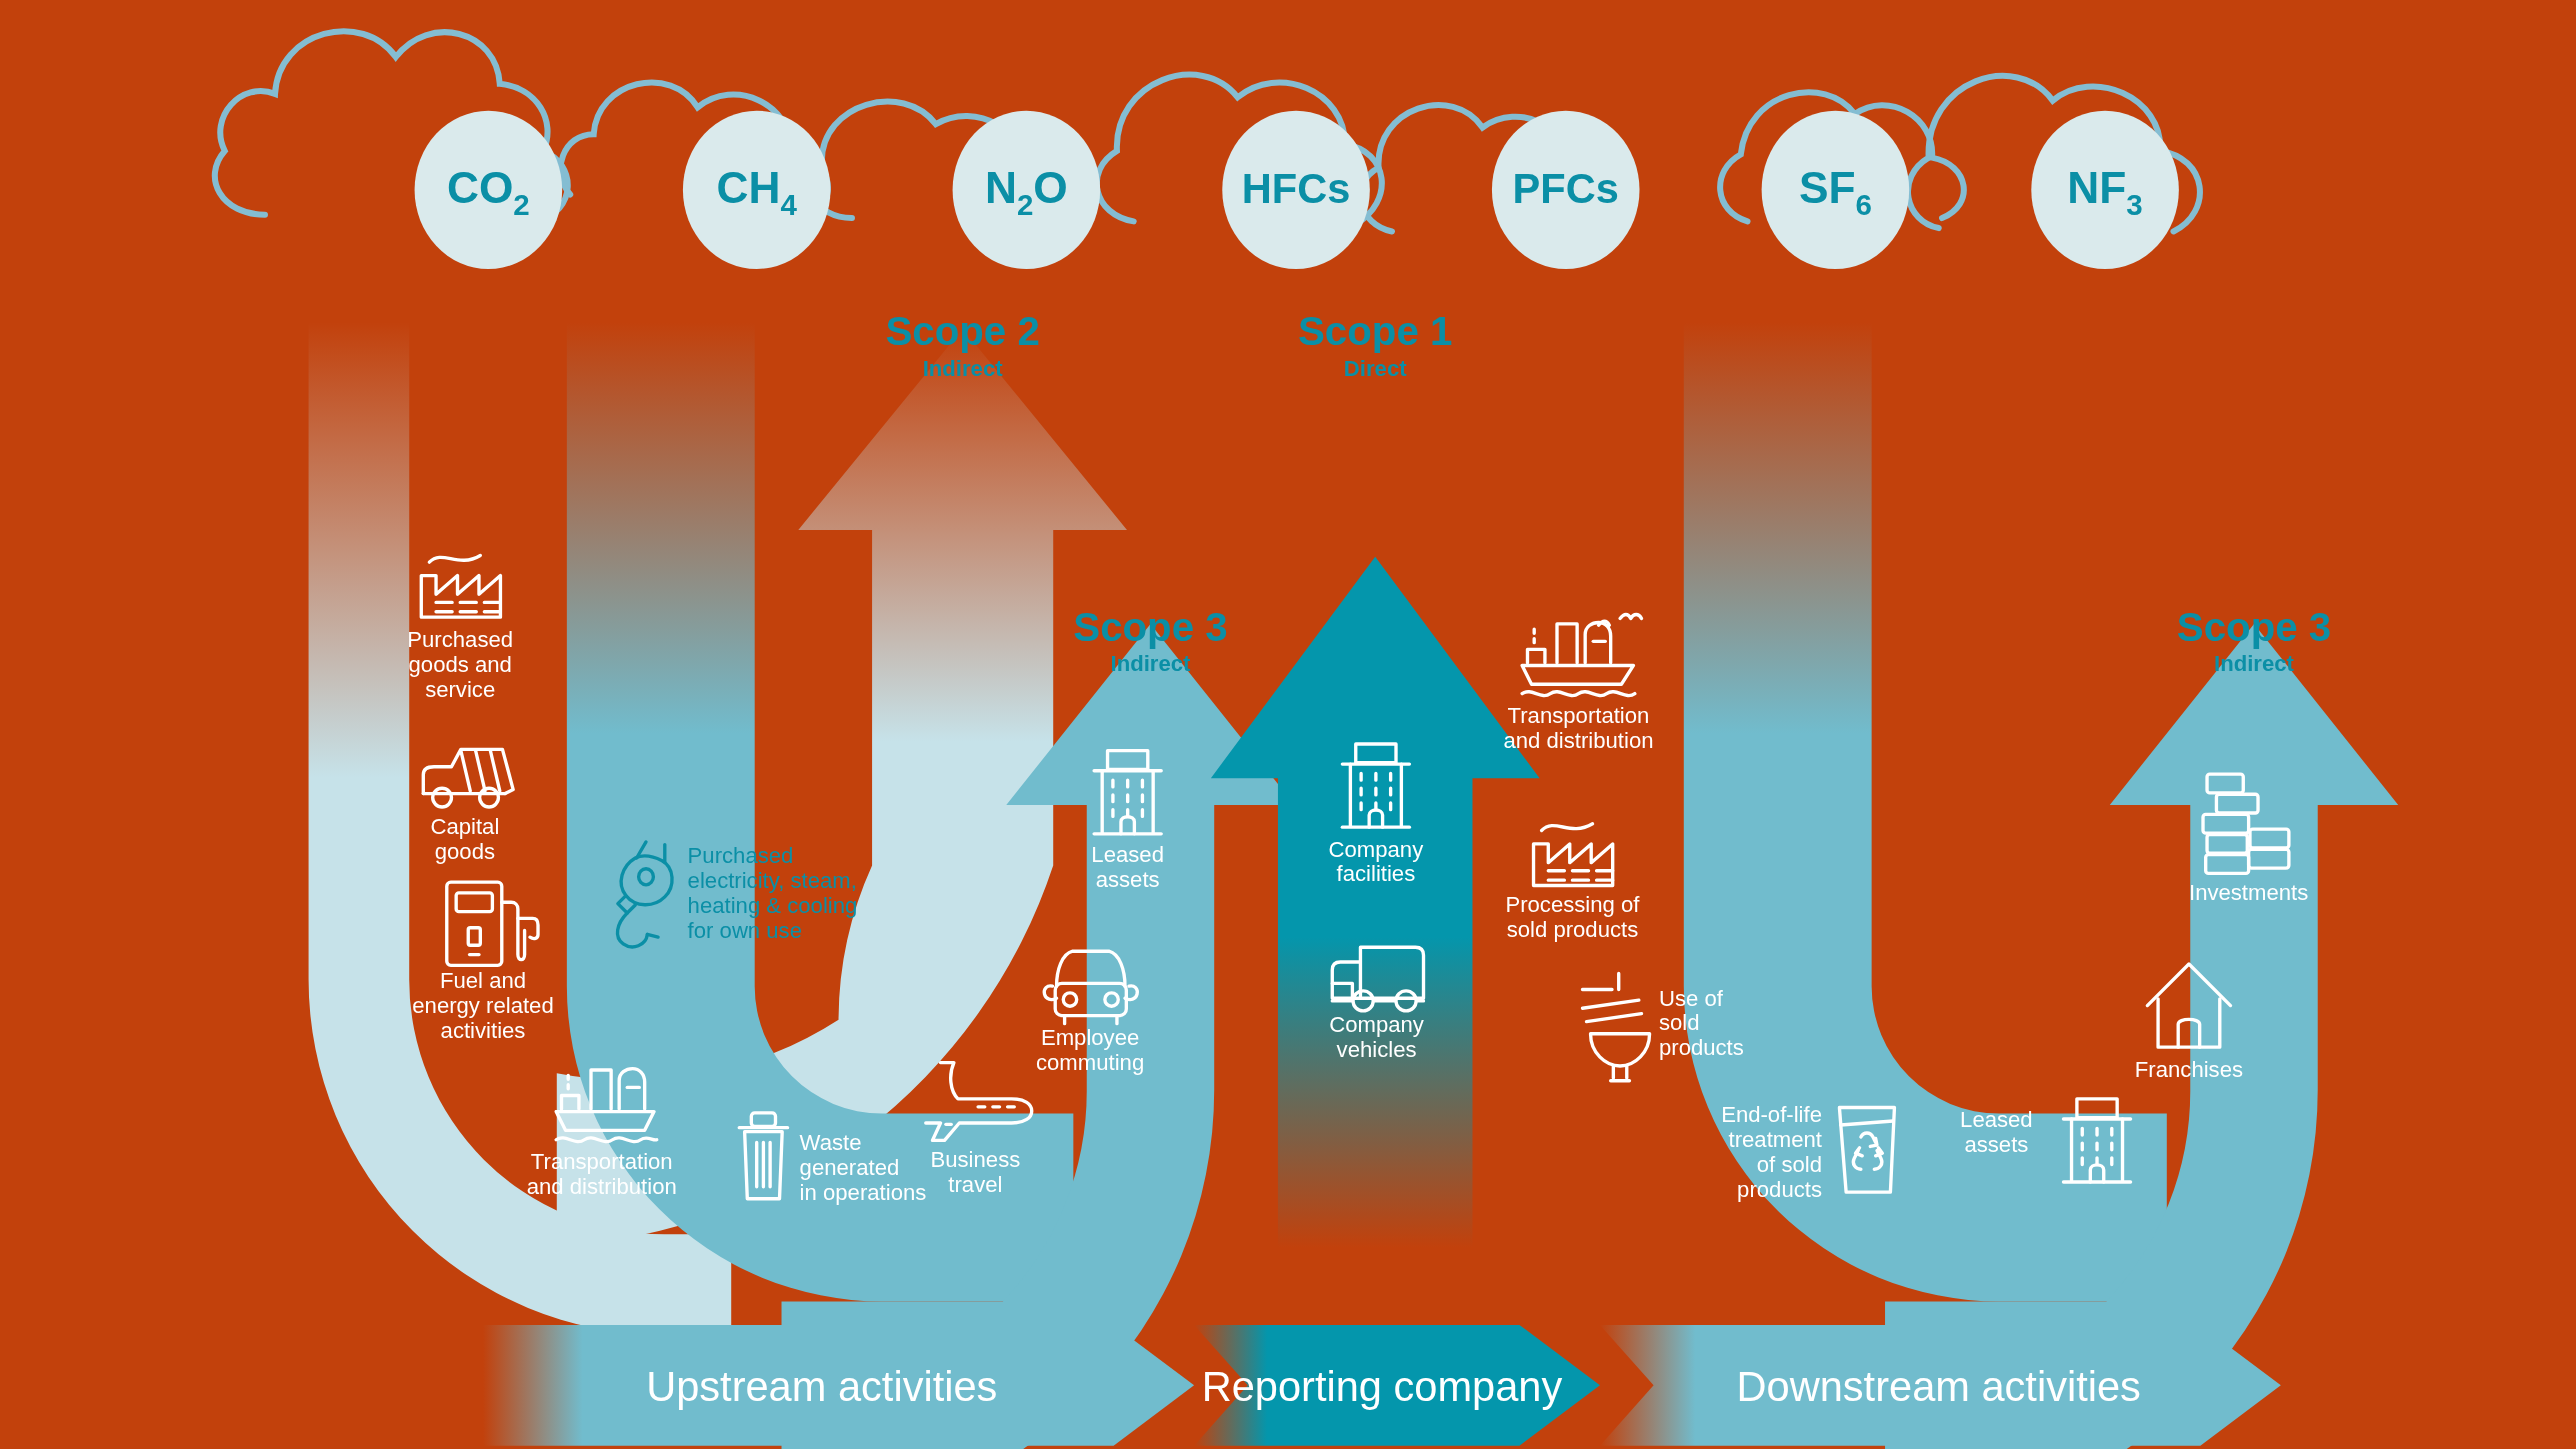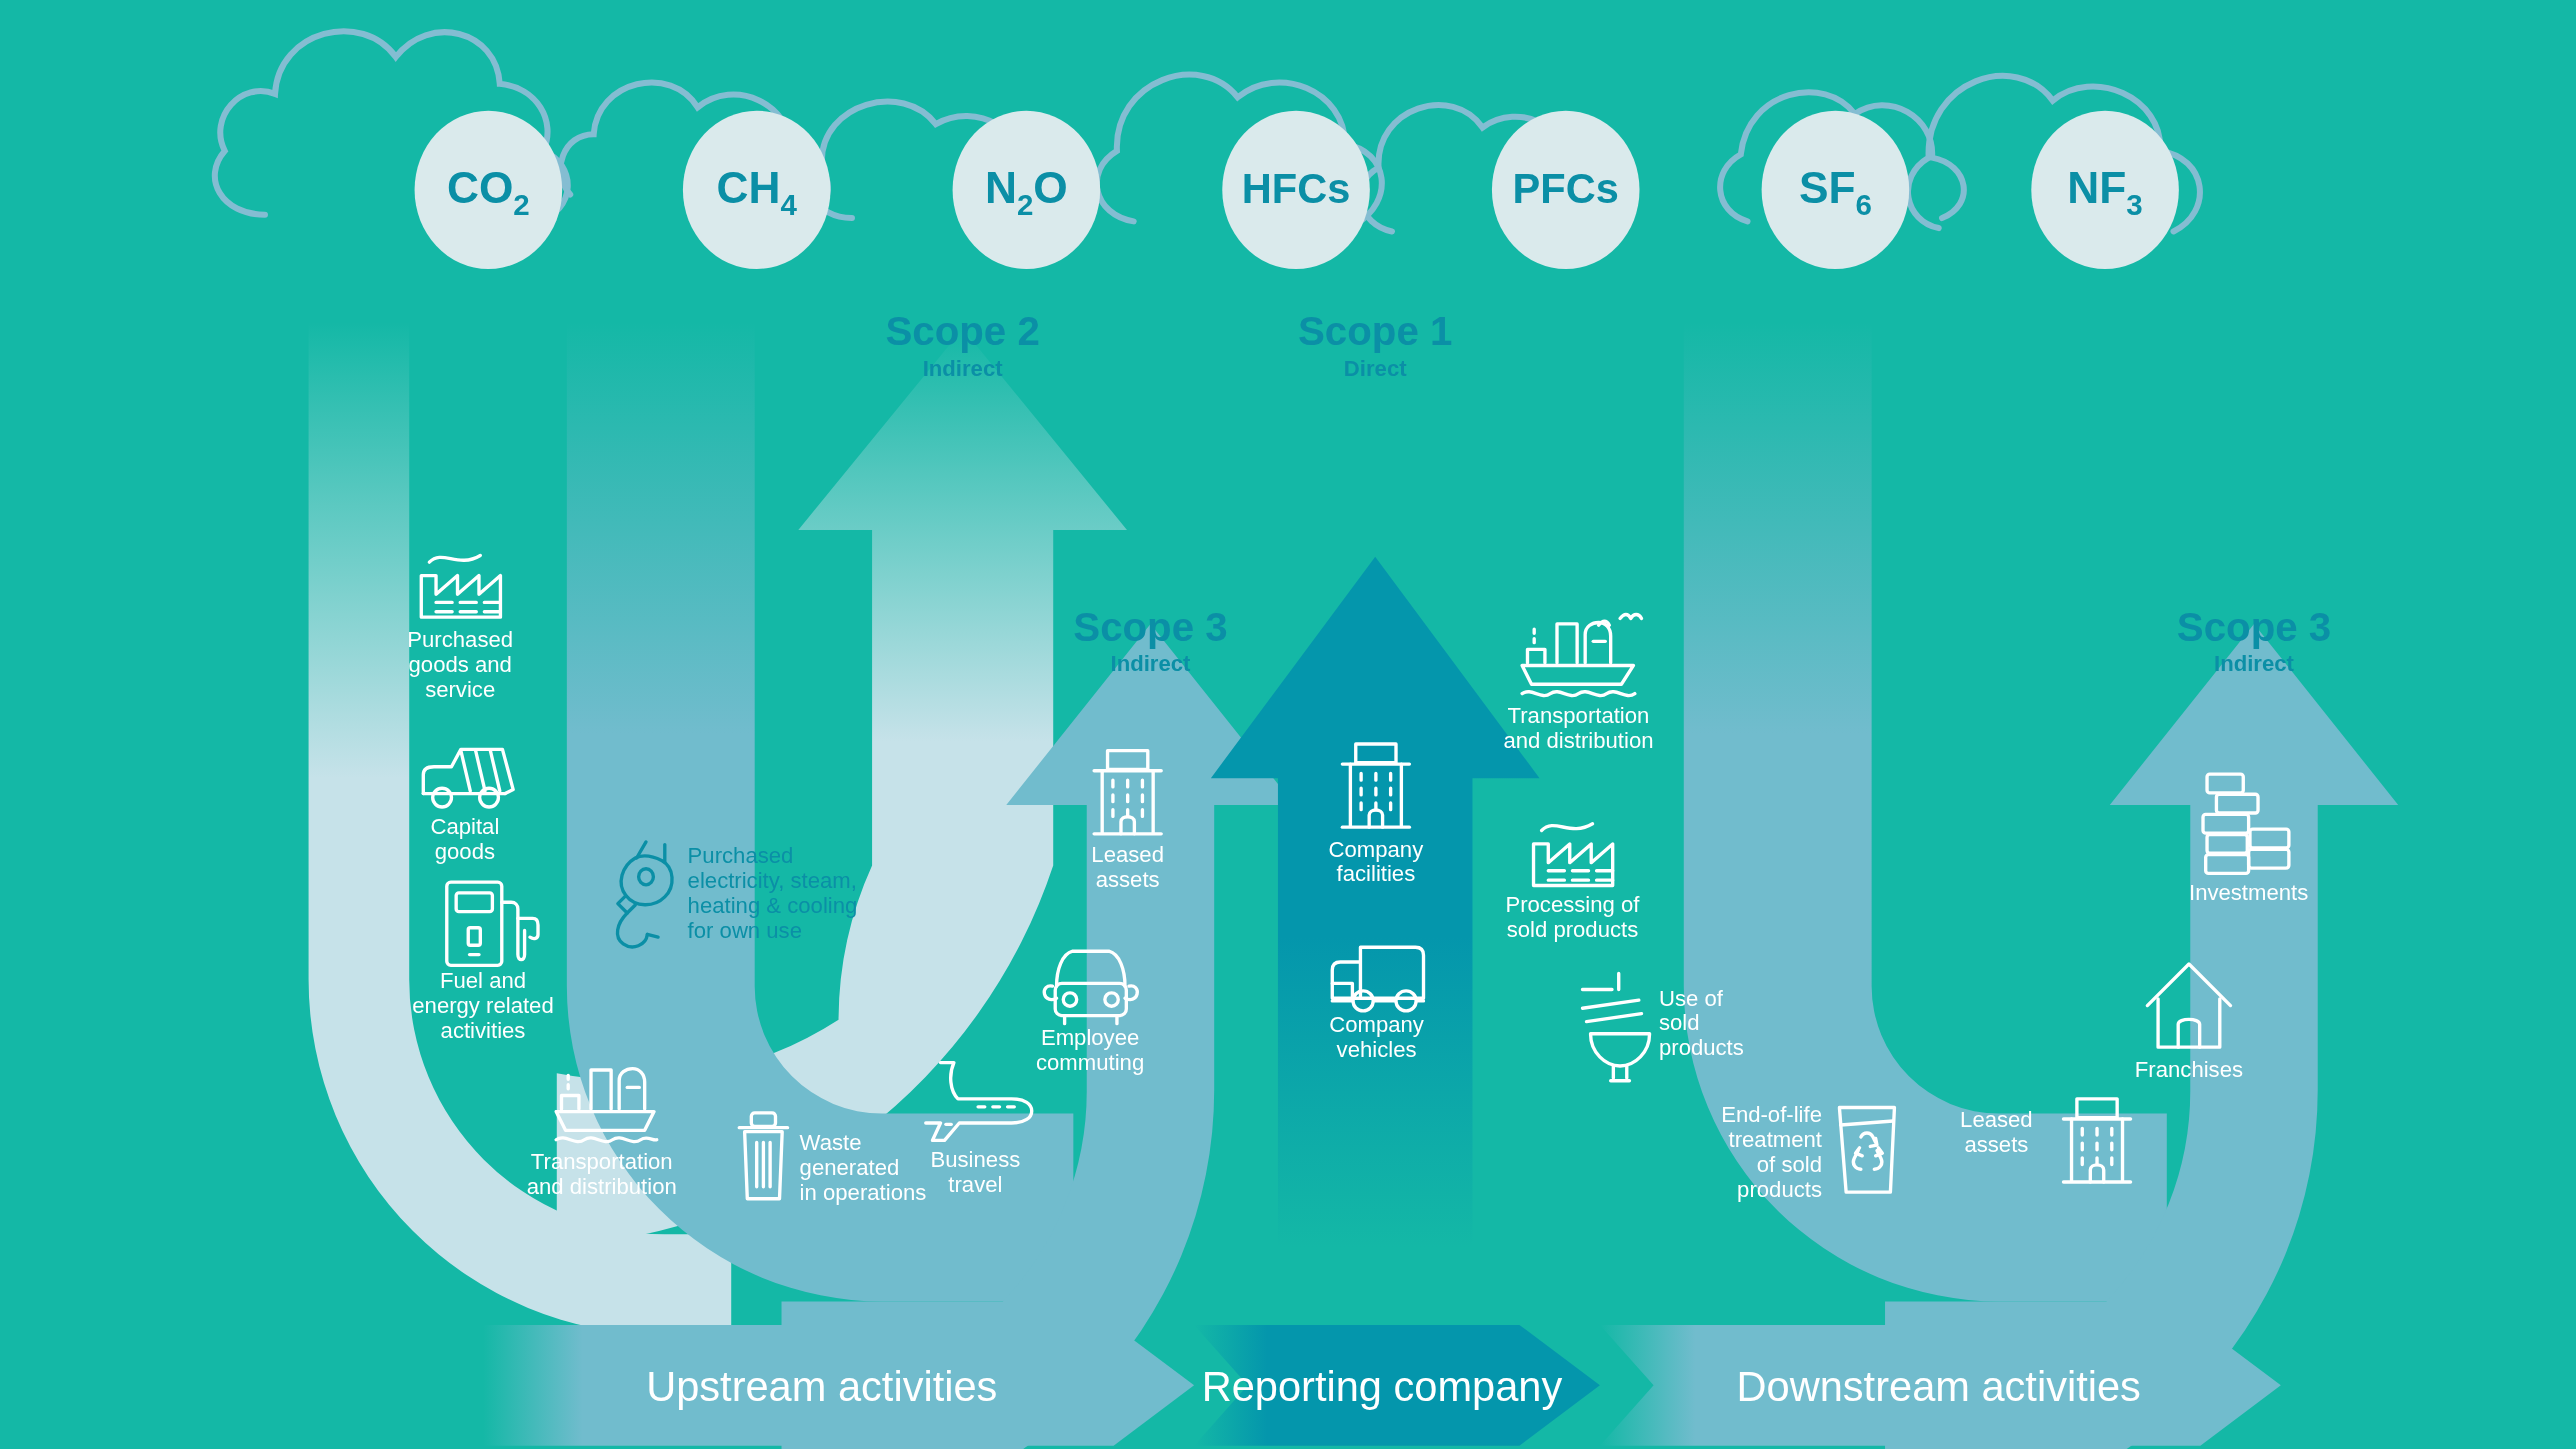--- a/index.html
+++ b/index.html
@@ -1,17 +1,17 @@
 <!DOCTYPE html>
 <html style="font-size:10.7px"><head>
 <meta charset="utf-8">
 <style>
   html,body{margin:0;padding:0;background:#ffffff;}
   body{width:2576px;height:1449px;overflow:hidden;font-family:"Liberation Sans",sans-serif;}
-  #stage{position:relative;width:2576px;height:1449px;background:#14b8a6;}
+  #stage{position:relative;width:2576px;height:1449px;background:#c2410c;}
   svg.layer{position:absolute;left:0;top:0;width:2576px;height:1449px;}
   .gaslbl{font-family:"Liberation Sans",sans-serif;font-weight:bold;fill:#0B8FA6;}
   .scopeTitle{font-family:"Liberation Sans",sans-serif;font-weight:bold;fill:#0B8FA6;font-size:60px;}
   .scopeSub{font-family:"Liberation Sans",sans-serif;font-weight:bold;fill:#0B8FA6;font-size:33px;}
   .wlbl{font-family:"Liberation Sans",sans-serif;fill:#ffffff;font-size:33px;}
   .tlbl{font-family:"Liberation Sans",sans-serif;fill:#0B8FA6;font-size:33px;}
   .banner{font-family:"Liberation Sans",sans-serif;fill:#ffffff;font-size:62px;}
   .ic{fill:none;stroke:#ffffff;stroke-width:5;stroke-linecap:round;stroke-linejoin:round;}
   .ict{fill:none;stroke:#0B8FA6;stroke-width:5;stroke-linecap:round;stroke-linejoin:round;}
   .cloud{fill:none;stroke:#84BDD2;stroke-width:9;stroke-linecap:round;}

